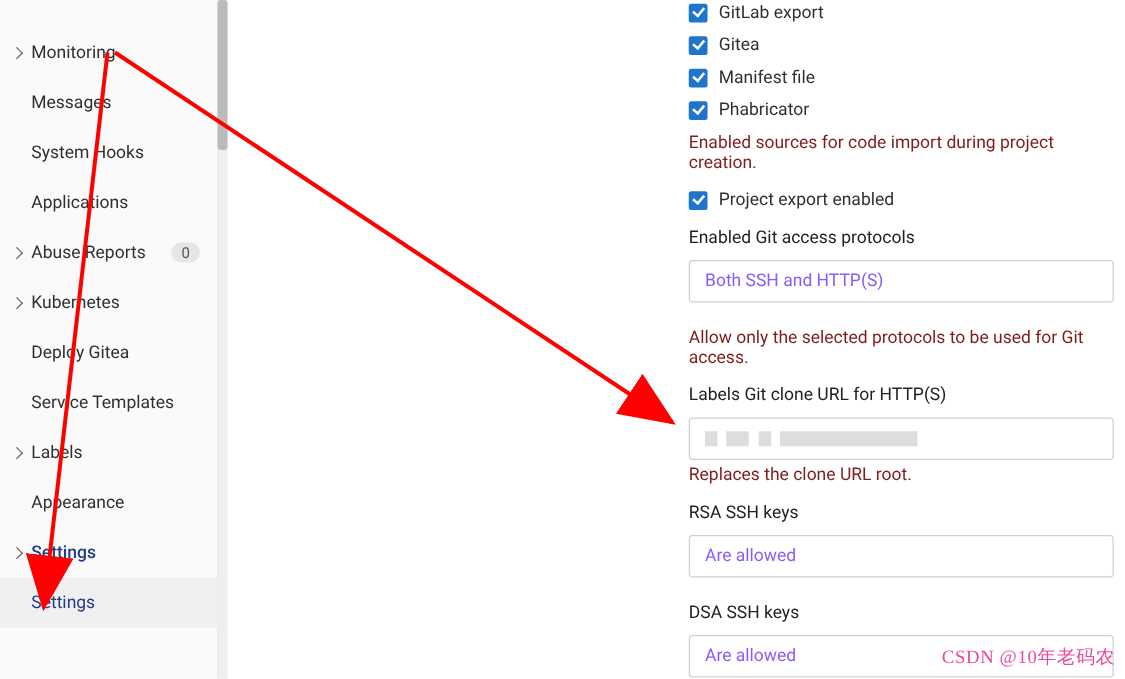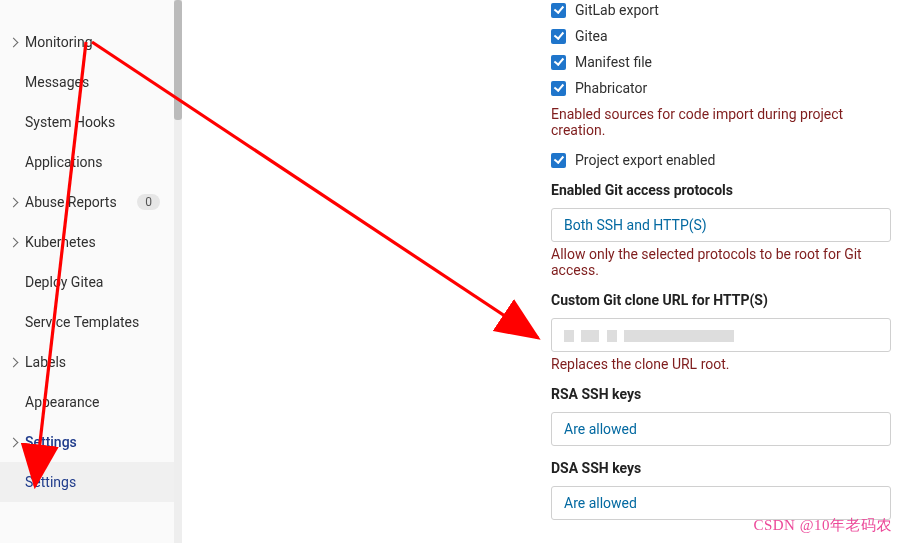--- a/index.html
+++ b/index.html
@@ -114,33 +114,33 @@
     border-right: 2px solid #fff;
     border-bottom: 2px solid #fff;
     transform: rotate(40deg);
   }
   .help {
     color: #7f1d1d;
     font-size: 14px;
     margin: 2px 0 14px 0;
   }
   .section-label {
-    font-weight: 700;
+    font-weight: 400;
     margin: 14px 0 10px 0;
     color: #222;
   }
   .select-box {
     border: 1px solid #d0d0d0;
     border-radius: 3px;
     padding: 8px 12px;
     width: 340px;
     max-width: 100%;
-    color: #0369a1;
+    color: #8b5cf6;
     background: #fff;
-    margin-bottom: 4px;
+    margin-bottom: 20px;
   }
   .input-box {
     border: 1px solid #d0d0d0;
     border-radius: 3px;
     padding: 8px 12px;
     width: 340px;
     max-width: 100%;
     background: #fff;
     margin-bottom: 4px;
     color: #777;
@@ -254,23 +254,23 @@
 
     <div class="check-row">
       <span class="check"></span>
       <span>Project export enabled</span>
     </div>
 
     <div class="section-label">Enabled Git access protocols</div>
     <div class="select-box">
       <span>Both SSH and HTTP(S)</span>
     </div>
-    <div class="help">Allow only the selected protocols to be root for Git access.</div>
-
-    <div class="section-label">Custom Git clone URL for HTTP(S)</div>
+    <div class="help">Allow only the selected protocols to be used for Git access.</div>
+
+    <div class="section-label">Labels Git clone URL for HTTP(S)</div>
     <div class="input-box">
       <span class="blur-bar" style="width:10px;margin-right:4px"></span>
       <span class="blur-bar" style="width:18px;margin-right:4px"></span>
       <span class="blur-bar" style="width:10px;margin-right:4px"></span>
       <span class="blur-bar" style="width:110px"></span>
     </div>
     <div class="help">Replaces the clone URL root.</div>
 
     <div class="section-label">RSA SSH keys</div>
     <div class="select-box">

